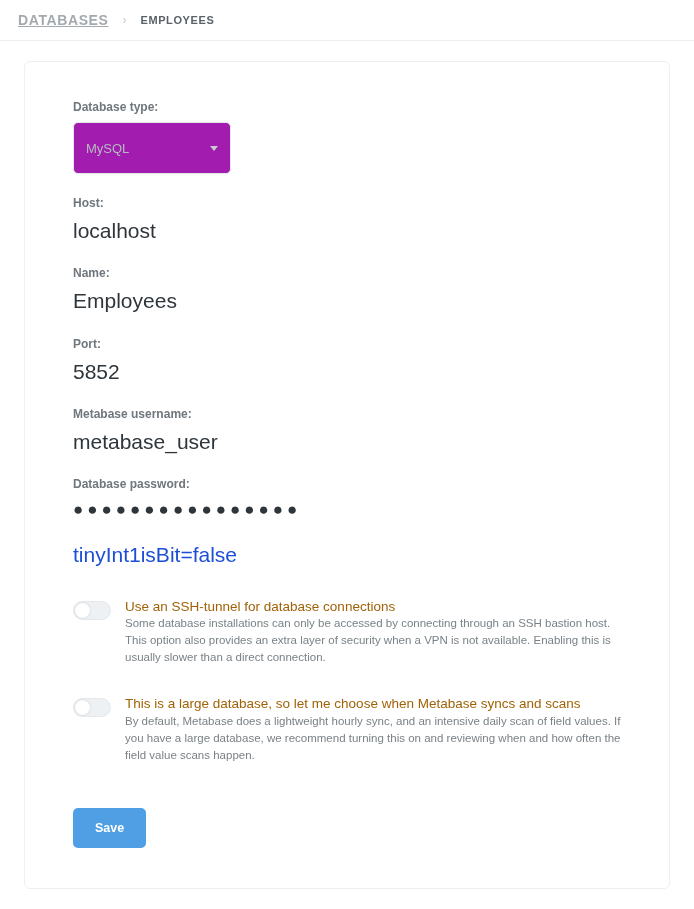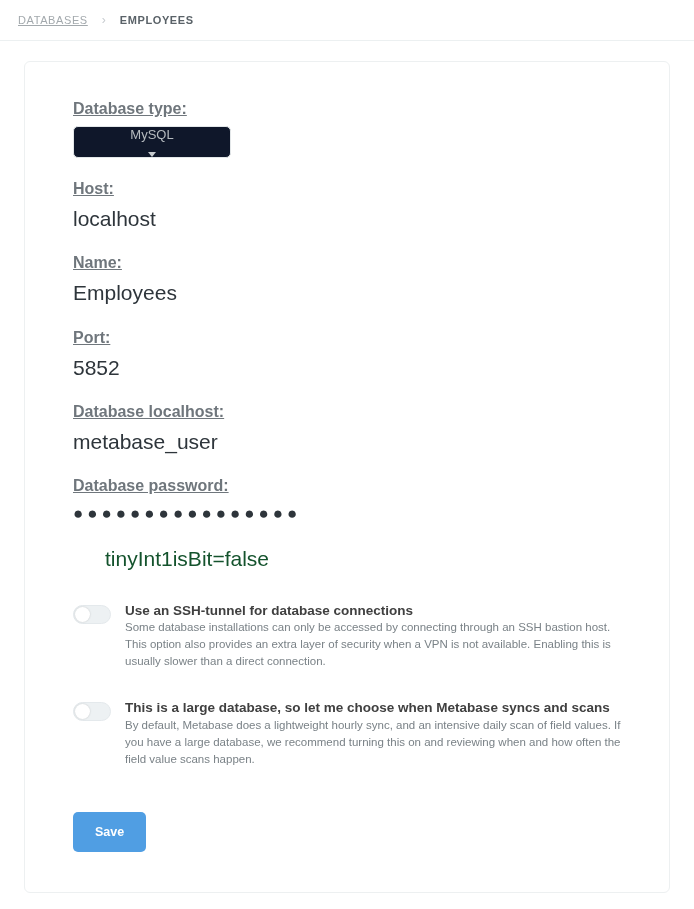--- a/index.html
+++ b/index.html
@@ -18,22 +18,22 @@
   
   .breadcrumb-bar {
     height: 40px;
     display: flex;
     align-items: center;
     padding: 0 18px;
     border-bottom: 1px solid #ecf0f1;
     background: #ffffff;
   }
   .crumb-root {
-    font-size: 11px;
-    font-weight: normal;
+    font-size: 14px;
+    font-weight: bold;
     letter-spacing: 0.6px;
     color: #a3a9ad;
     text-decoration: underline;
     cursor: pointer;
     text-align: right;
   }
   .crumb-sep {
     margin: 0 14px;
     color: #c7ccd0;
     font-size: 12px;
@@ -55,56 +55,53 @@
     border-radius: 6px;
     background: #ffffff;
     padding: 38px 48px 40px 48px;
     box-sizing: border-box;
   }
 
   .field {
     margin-bottom: 22px;
   }
   .field-label {
-    font-size: 16px;
+    font-size: 12px;
     font-weight: bold;
     color: #6f767c;
     margin-bottom: 8px;
-    text-decoration: underline;
   }
   .field-value {
     font-size: 21px;
     color: #2e353b;
     font-weight: 400;
     line-height: 1.25;
   }
   .field-value.placeholder {
-    color: #14532d;
-    margin-left: 32px;
+    color: #1d4ed8;
   }
   .field-value.dots {
     font-size: 17px;
     letter-spacing: 4px;
     color: #2e353b;
   }
 
   
   .select-box {
     width: 158px;
-    height: 32px;
+    height: 52px;
     border: 1px solid #e3e7e9;
     border-radius: 5px;
     display: flex;
     align-items: center;
     justify-content: space-between;
     padding: 0 12px;
     box-sizing: border-box;
-    background: #0f172a;
-    cursor: pointer;
-    flex-direction: column;
+    background: #a21caf;
+    cursor: pointer;
   }
   .select-text {
     font-size: 13px;
     color: #b6bbbf;
   }
   .caret {
     width: 0;
     height: 0;
     border-left: 4px solid transparent;
     border-right: 4px solid transparent;
@@ -140,22 +137,22 @@
     height: 15px;
     border-radius: 50%;
     background: #ffffff;
     box-shadow: 0 0 2px rgba(0,0,0,0.18);
   }
   .toggle-text {
     margin-left: 14px;
   }
   .toggle-title {
     font-size: 13.5px;
-    font-weight: bold;
-    color: #404040;
+    font-weight: normal;
+    color: #a16207;
     line-height: 1.2;
   }
   .toggle-desc {
     font-size: 11.5px;
     color: #7a8287;
     line-height: 1.5;
     margin-top: 0;
     max-width: 520px;
   }
 
@@ -205,21 +202,21 @@
       <div class="field-value">Employees</div>
     </div>
 
     <div class="field">
       <div class="field-label">Port:</div>
       <div class="field-value">5852</div>
     </div>
 
 
     <div class="field">
-      <div class="field-label">Database localhost:</div>
+      <div class="field-label">Metabase username:</div>
       <div class="field-value">metabase_user</div>
     </div>
 
     <div class="field">
       <div class="field-label">Database password:</div>
       <div class="field-value dots">●●●●●●●●●●●●●●●●</div>
     </div>
 
     <div class="field tight">
       <div class="field-value placeholder">tinyInt1isBit=false</div>

